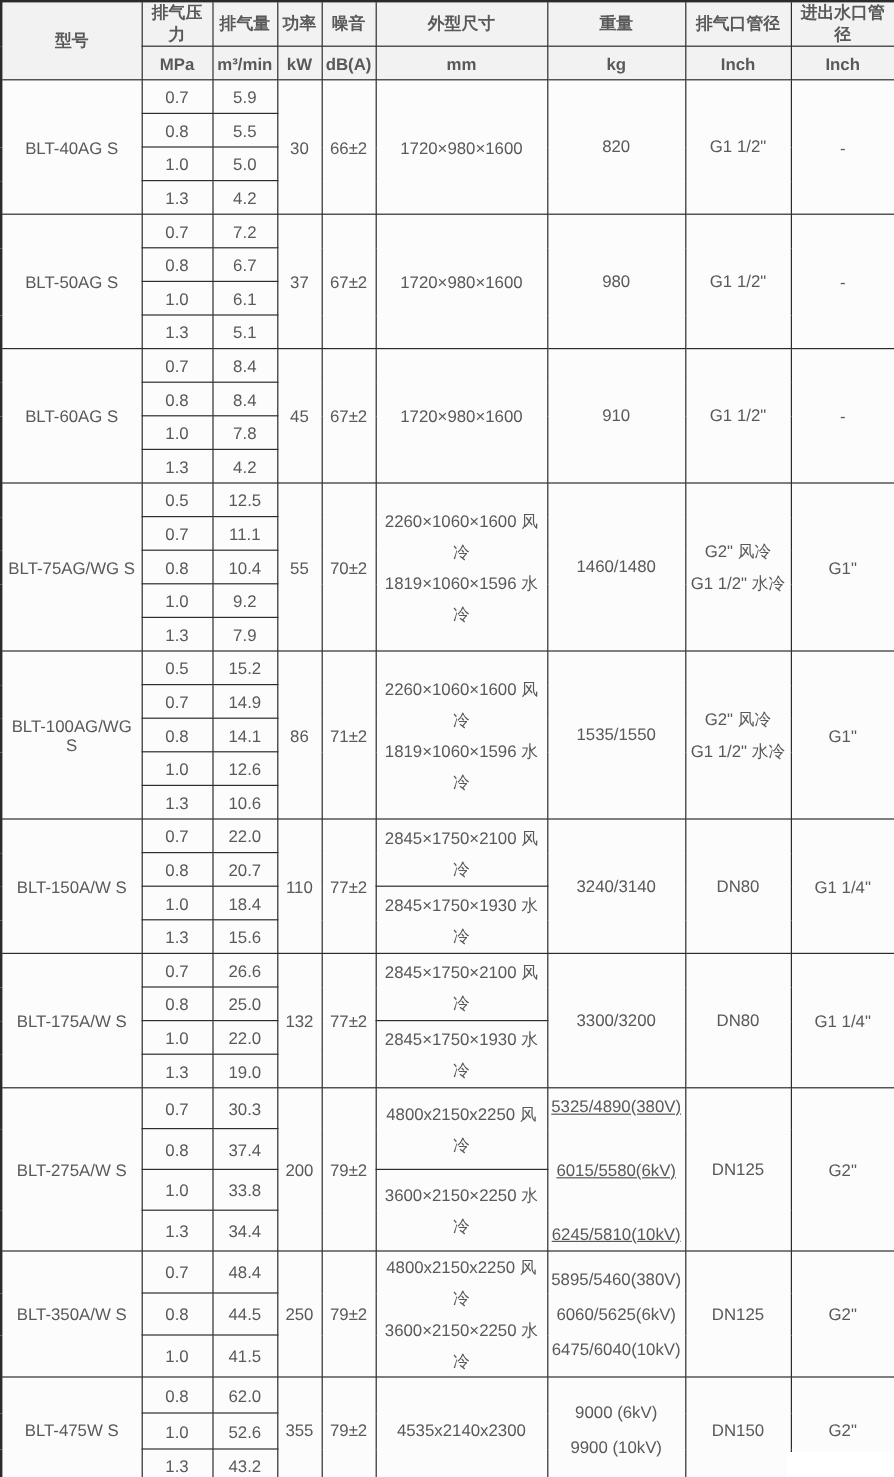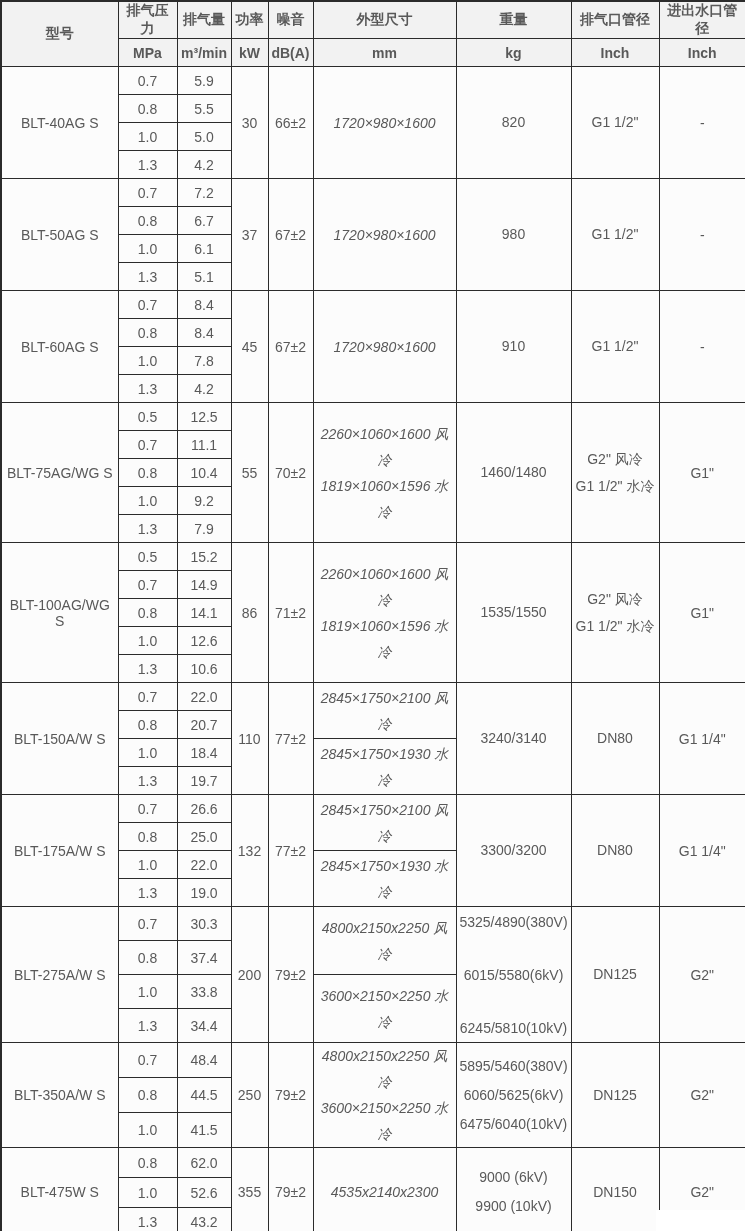--- a/index.html
+++ b/index.html
@@ -32,28 +32,28 @@
     overflow:hidden;
     word-break:break-word;
   }
   .spec thead th{
     background:var(--header-bg);
     font-weight:bold;
     height:28px;
   }
   .spec thead tr.units th{height:27px;}
   .spec tbody td{background:var(--body-bg);}
-  .dims-part{line-height:26px;font-style:italic;}
+  .dims-part{line-height:26px;}
   .wline{line-height:29px;}
   .oline{line-height:27px;}
   .wspread{
     display:flex;flex-direction:column;justify-content:space-between;
     align-items:center;margin:4px 0;
   }
-  .wspread .wline{line-height:18px;}
+  .wspread .wline{line-height:18px;text-decoration:underline;}
   .white-patch{
     position:absolute;
     left:656px;top:1210px;width:89px;height:21px;
     background:#ffffff;
   }
 </style>
 </head>
 <body>
 
 <div class="page">
@@ -273,21 +273,21 @@
         </tr>
         <tr style="height: 28px;">
           <td>1.0</td>
           <td>18.4</td>
           <td rowspan="2">
             <div class="dims-part">2845×1750×1930 水冷</div>
           </td>
         </tr>
         <tr style="height: 28px;">
           <td>1.3</td>
-          <td>19.7</td>
+          <td>15.6</td>
         </tr>
         <tr style="height: 28px;">
           <td rowspan="4">BLT-175A/W S</td>
           <td>0.7</td>
           <td>26.6</td>
           <td rowspan="4">132</td>
           <td rowspan="4">77±2</td>
           <td rowspan="2">
             <div class="dims-part">2845×1750×2100 风冷</div>
           </td>

